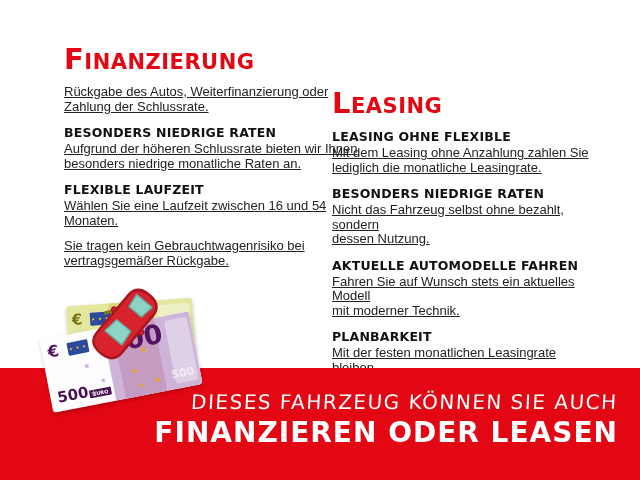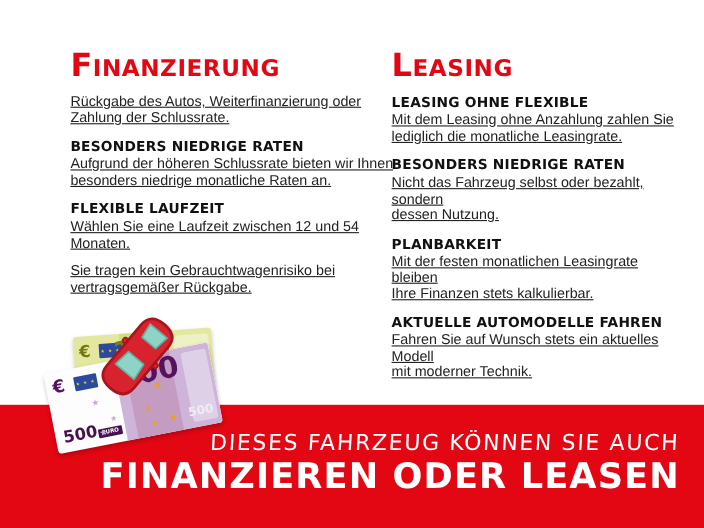--- a/index.html
+++ b/index.html
@@ -8,21 +8,21 @@
     position:relative;
     background:#ffffff;
     overflow:hidden;
     font-family:"Liberation Sans", sans-serif;
     color:#1c1c1c;
   }
 
   
   .col { position:absolute; top:44px; }
   .col-left  { left:64px;  width:300px; }
-  .col-right { left:356px; width:262px; }
+  .col-right { left:332px; width:262px;margin-top:44px; }
 
   .col-title {
     font-family:"DejaVu Sans", sans-serif;
     font-weight:bold;
     color:#e30613;
     font-size:21px;
     line-height:30px;
     letter-spacing:0.5px;
     text-transform:uppercase;
     margin-bottom:8px;
@@ -57,21 +57,21 @@
     text-align:right; color:#ffffff;
   }
   .banner-line1 {
     font-family:"DejaVu Sans", sans-serif;
     font-size:20px; line-height:24px; letter-spacing:1.5px;
     transform:skewX(-3deg);
   }
   .banner-line2 {
     font-family:"DejaVu Sans", sans-serif;
     font-weight:bold;
-    font-size:32px; line-height:30px; letter-spacing:1px;
+    font-size:28px; line-height:30px; letter-spacing:1px;
     margin-top:4px;
   }
 
   
   .illustration { position:absolute; left:40px; top:288px; width:200px; height:130px; z-index:5; }
 
   .note {
     position:absolute; border-radius:3px;
     box-shadow:0 2px 4px rgba(0,0,0,0.22);
   }
@@ -165,50 +165,50 @@
     <div class="section-p">Rückgabe des Autos, Weiterfinanzierung oder
 Zahlung der Schlussrate.</div>
   </div>
   <div class="section">
     <div class="section-h">BESONDERS NIEDRIGE RATEN</div>
     <div class="section-p">Aufgrund der höheren Schlussrate bieten wir Ihnen
 besonders niedrige monatliche Raten an.</div>
   </div>
   <div class="section">
     <div class="section-h">FLEXIBLE LAUFZEIT</div>
-    <div class="section-p">Wählen Sie eine Laufzeit zwischen 12 und 54 Monaten.</div>
+    <div class="section-p">Wählen Sie eine Laufzeit zwischen 16 und 54 Monaten.</div>
   </div>
   <div class="section">
     <div class="section-p">Sie tragen kein Gebrauchtwagenrisiko bei
 vertragsgemäßer Rückgabe.</div>
   </div>
 </div>
 
 <div class="col col-right">
   <div class="col-title">Leasing</div>
 
   <div class="section">
     <div class="section-h">LEASING OHNE FLEXIBLE</div>
     <div class="section-p">Mit dem Leasing ohne Anzahlung zahlen Sie
 lediglich die monatliche Leasingrate.</div>
   </div>
   <div class="section">
     <div class="section-h">BESONDERS NIEDRIGE RATEN</div>
-    <div class="section-p">Nicht das Fahrzeug selbst oder bezahlt, sondern
+    <div class="section-p">Nicht das Fahrzeug selbst ohne bezahlt, sondern
 dessen Nutzung.</div>
+  </div>
+  <div class="section">
+    <div class="section-h">AKTUELLE AUTOMODELLE FAHREN</div>
+    <div class="section-p">Fahren Sie auf Wunsch stets ein aktuelles Modell
+mit moderner Technik.</div>
   </div>
   <div class="section">
     <div class="section-h">PLANBARKEIT</div>
     <div class="section-p">Mit der festen monatlichen Leasingrate bleiben
 Ihre Finanzen stets kalkulierbar.</div>
-  </div>
-  <div class="section">
-    <div class="section-h">AKTUELLE AUTOMODELLE FAHREN</div>
-    <div class="section-p">Fahren Sie auf Wunsch stets ein aktuelles Modell
-mit moderner Technik.</div>
   </div>
 </div>
 
 <div class="band"></div>
 <div class="banner-text">
   <div class="banner-line1">DIESES FAHRZEUG KÖNNEN SIE AUCH</div>
   <div class="banner-line2">FINANZIEREN ODER LEASEN</div>
 </div>
 
 <div class="illustration">

